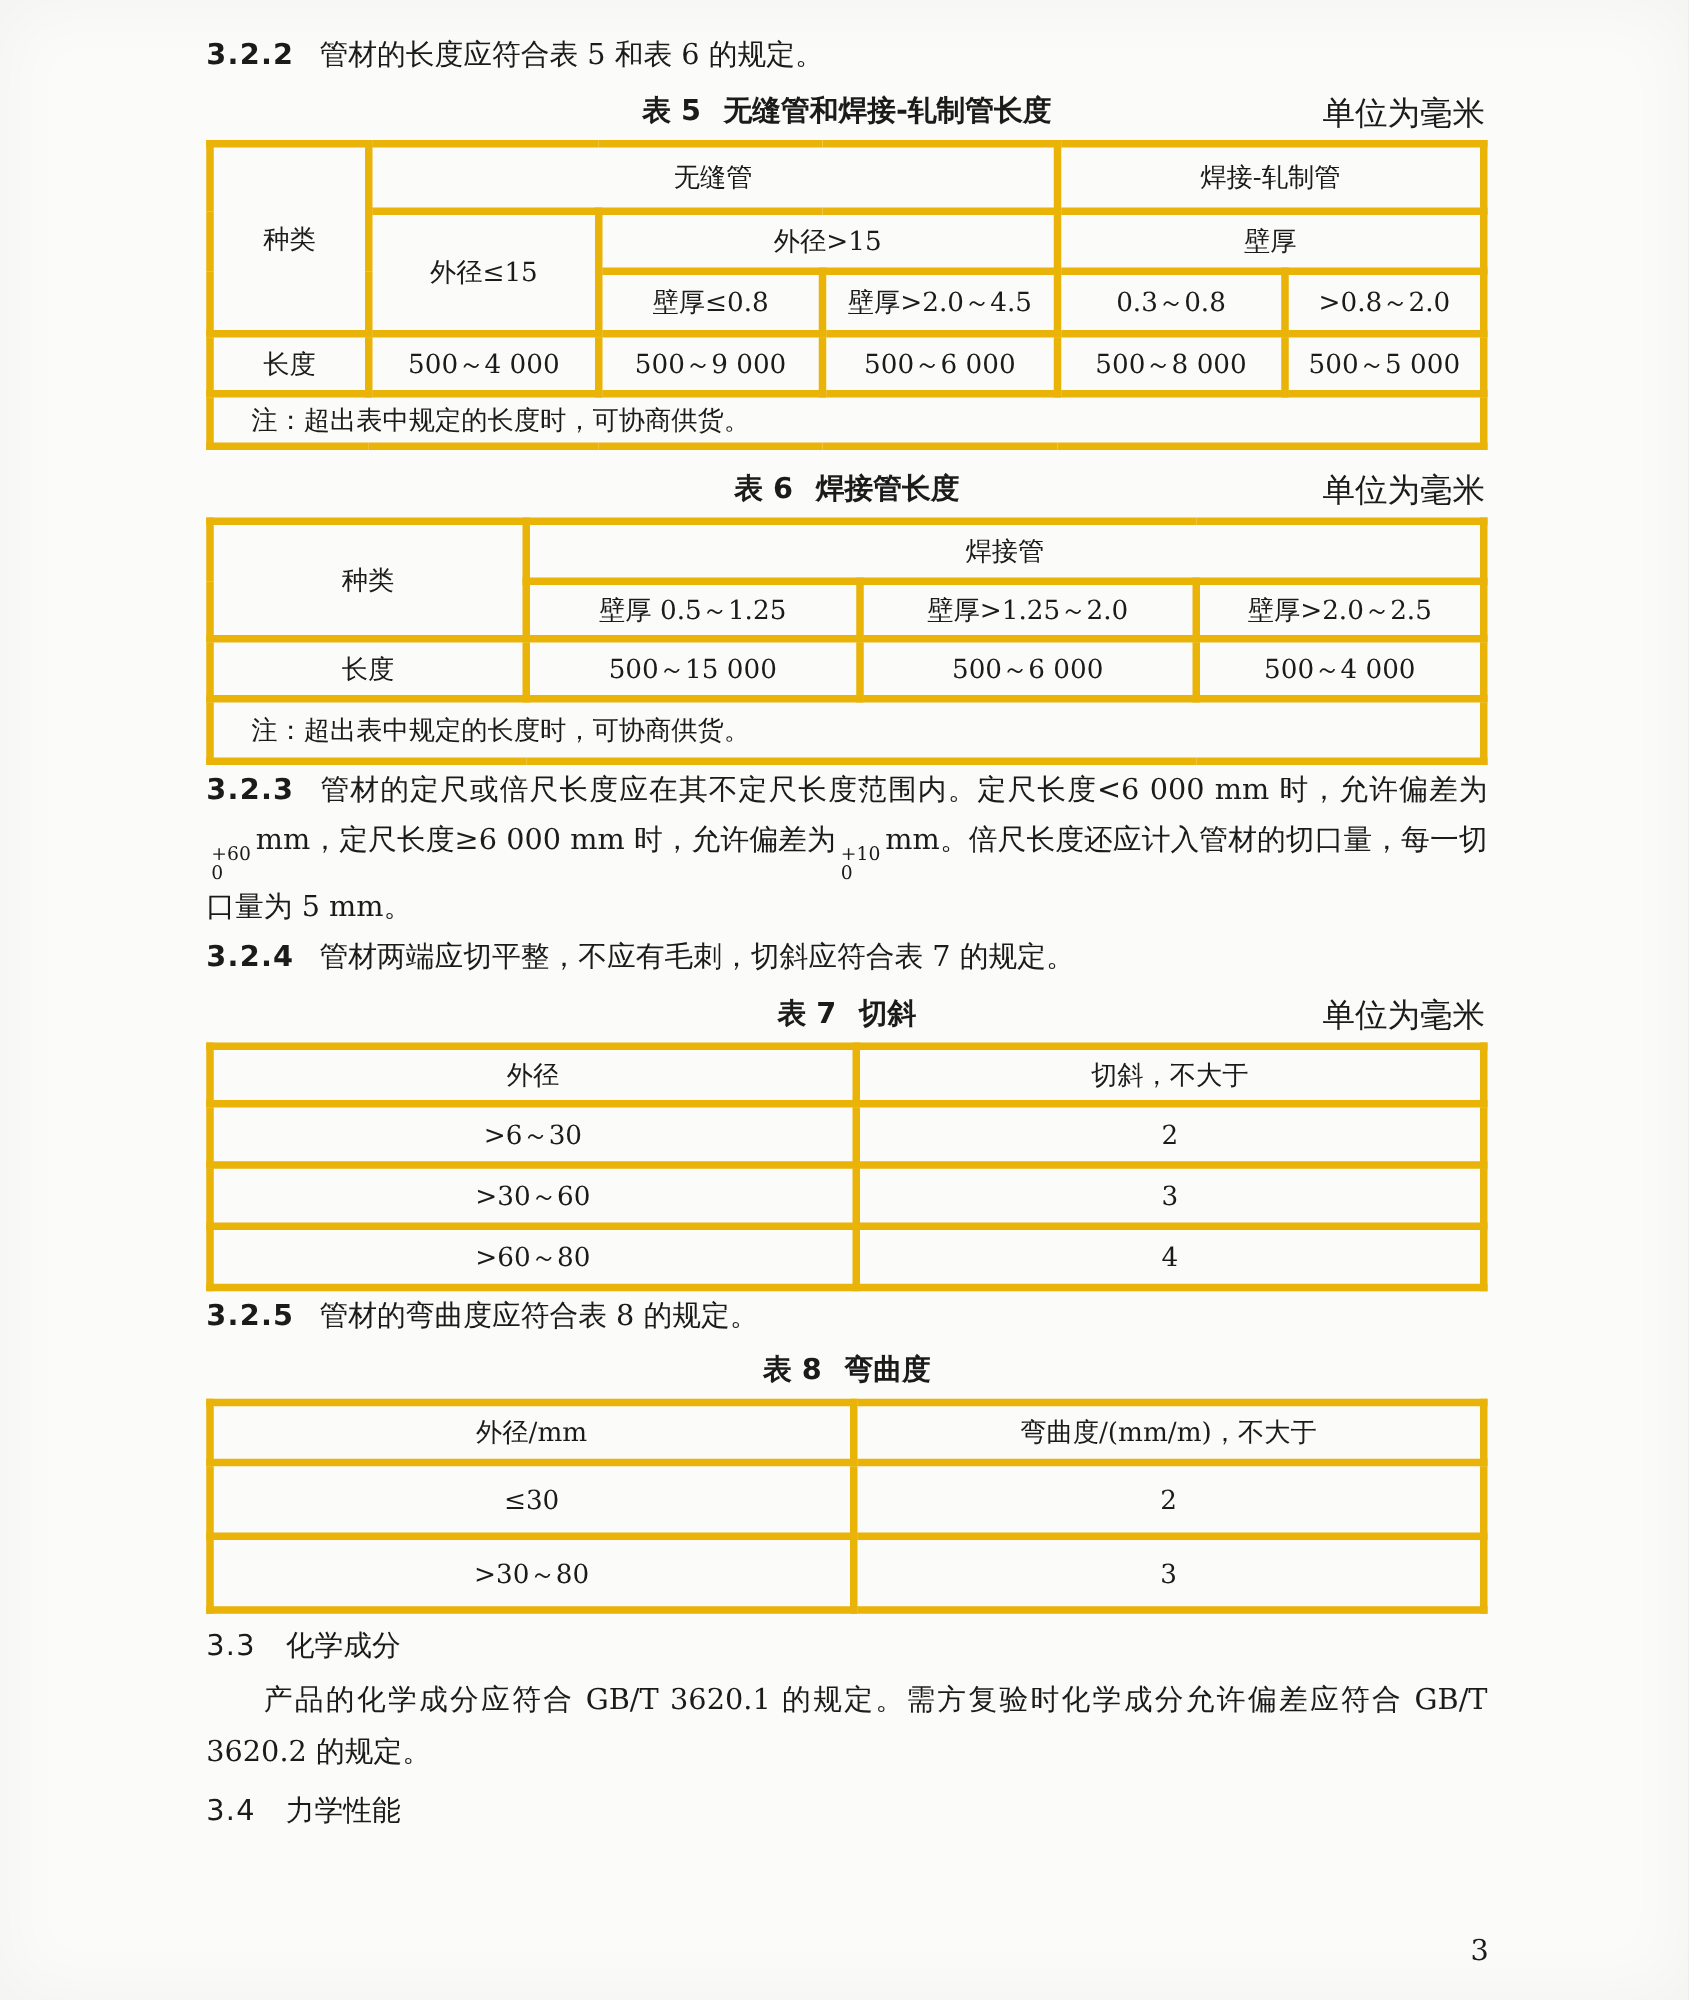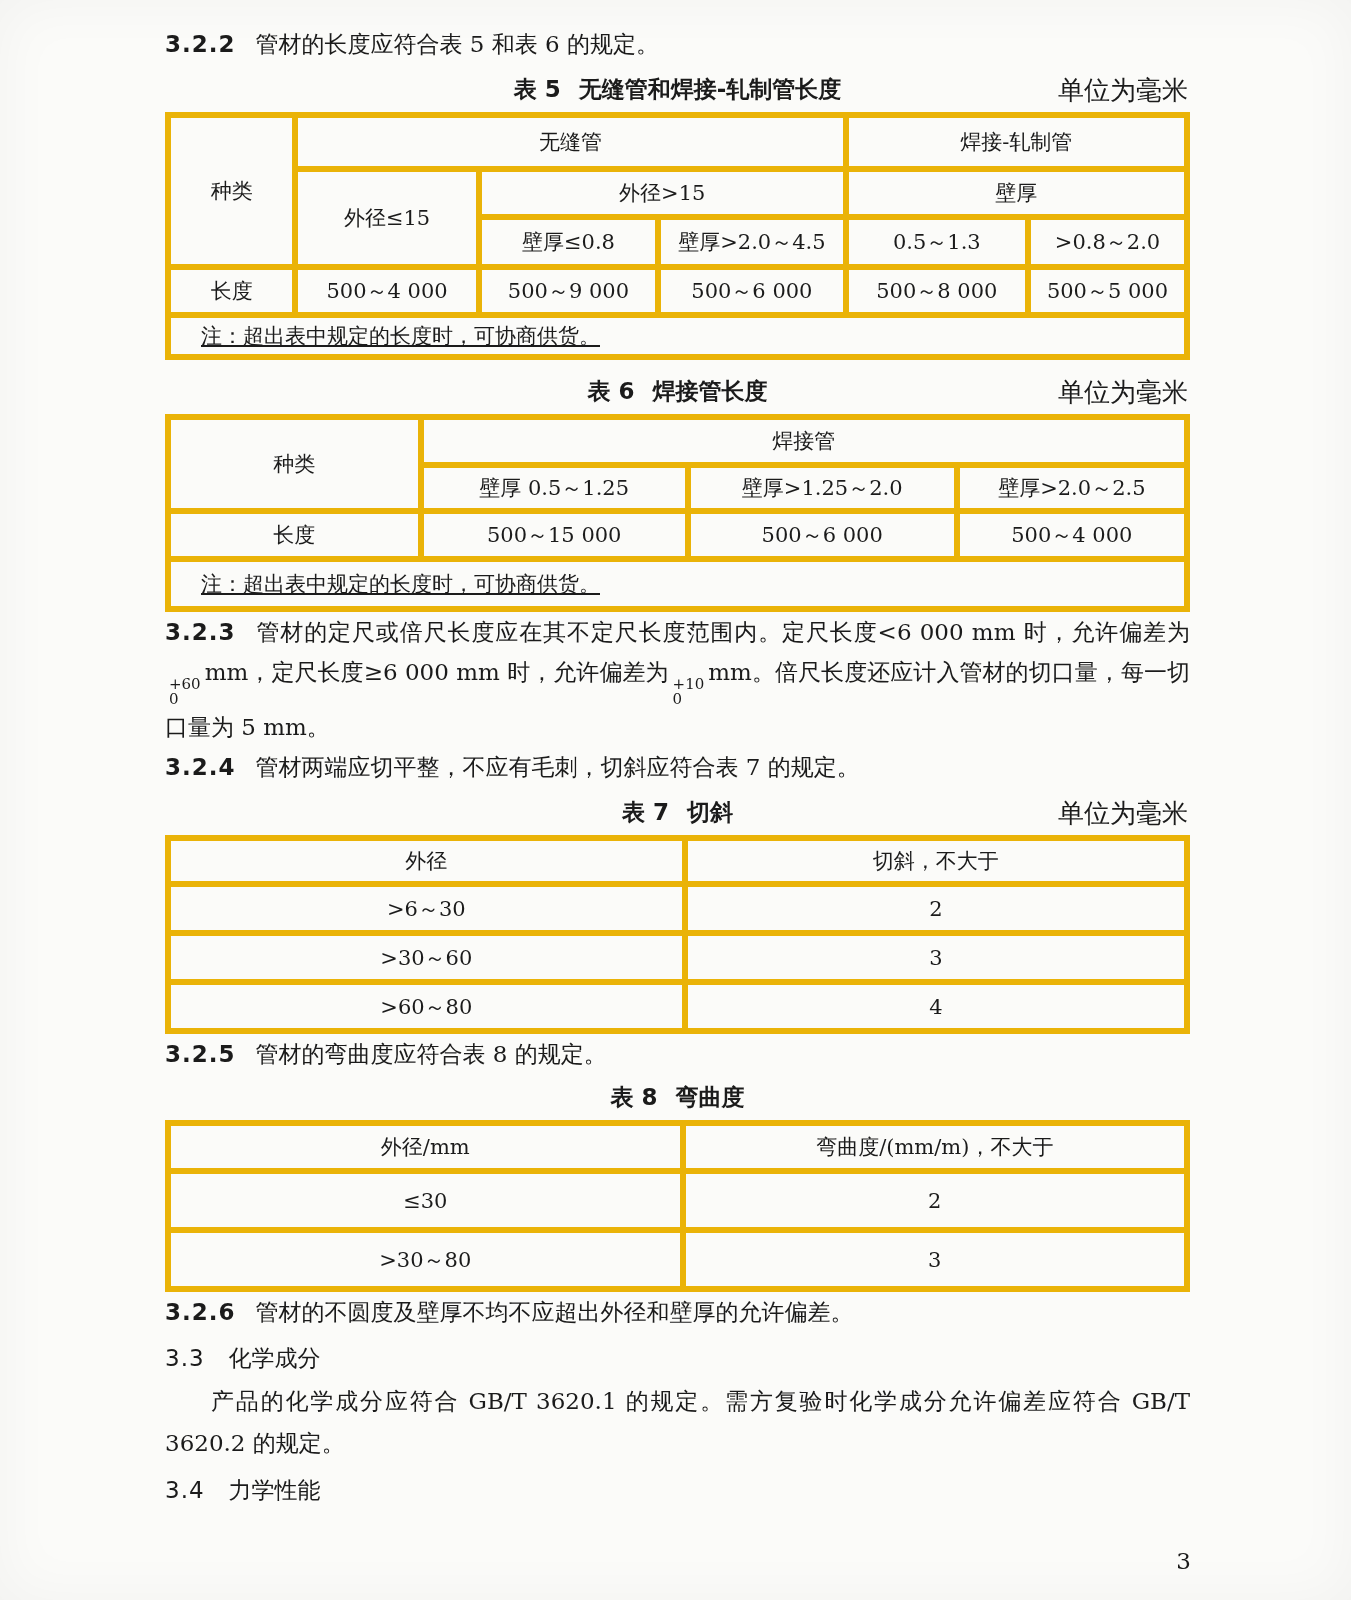--- a/index.html
+++ b/index.html
@@ -90,21 +90,20 @@
     border: 6px solid #eab308;
     text-align: center;
     vertical-align: middle;
     padding: 0 6px;
     overflow: hidden;
   }
   table.tbl tr.noterow td {
     text-align: left;
     padding-left: 30px;
     border-top-width: 2px;
-    text-decoration: underline;
   }
   
   .t5 tr.hr1 { height: 54px; }
   .t5 tr.hr2 { height: 48px; }
   .t5 tr.hr3 { height: 50px; }
   .t5 tr.datarow { height: 48px; }
   .t5 tr.noterow { height: 42px; }
   .t5 tr.datarow td { border-top-width: 2px; }
   
   .t6 tr.hr1 { height: 48px; }
@@ -155,21 +154,21 @@
           <td colspan="2">焊接-轧制管</td>
         </tr>
         <tr class="hr2">
           <td rowspan="2">外径≤15</td>
           <td colspan="2">外径&gt;15</td>
           <td colspan="2">壁厚</td>
         </tr>
         <tr class="hr3">
           <td>壁厚≤0.8</td>
           <td>壁厚&gt;2.0～4.5</td>
-          <td>0.5～1.3</td>
+          <td>0.3～0.8</td>
           <td>&gt;0.8～2.0</td>
         </tr>
         <tr class="datarow">
           <td>长度</td>
           <td>500～4 000</td>
           <td>500～9 000</td>
           <td>500～6 000</td>
           <td>500～8 000</td>
           <td>500～5 000</td>
         </tr>
@@ -273,21 +272,20 @@
           <td>≤30</td>
           <td>2</td>
         </tr>
         <tr class="drow">
           <td>&gt;30～80</td>
           <td>3</td>
         </tr>
       </tbody>
     </table>
 
-    <p class="clause mt8"><span class="cnum">3.2.6</span><span>管材的不圆度及壁厚不均不应超出外径和壁厚的允许偏差。</span></p>
 
     <p class="heading"><span class="hnum">3.3</span><span>化学成分</span></p>
     <p class="body-para">产品的化学成分应符合 GB/T 3620.1 的规定。需方复验时化学成分允许偏差应符合 GB/T 3620.2 的规定。</p>
 
     <p class="heading"><span class="hnum">3.4</span><span>力学性能</span></p>
 
 
   </div>
 
   <div class="pagenum">3</div>

